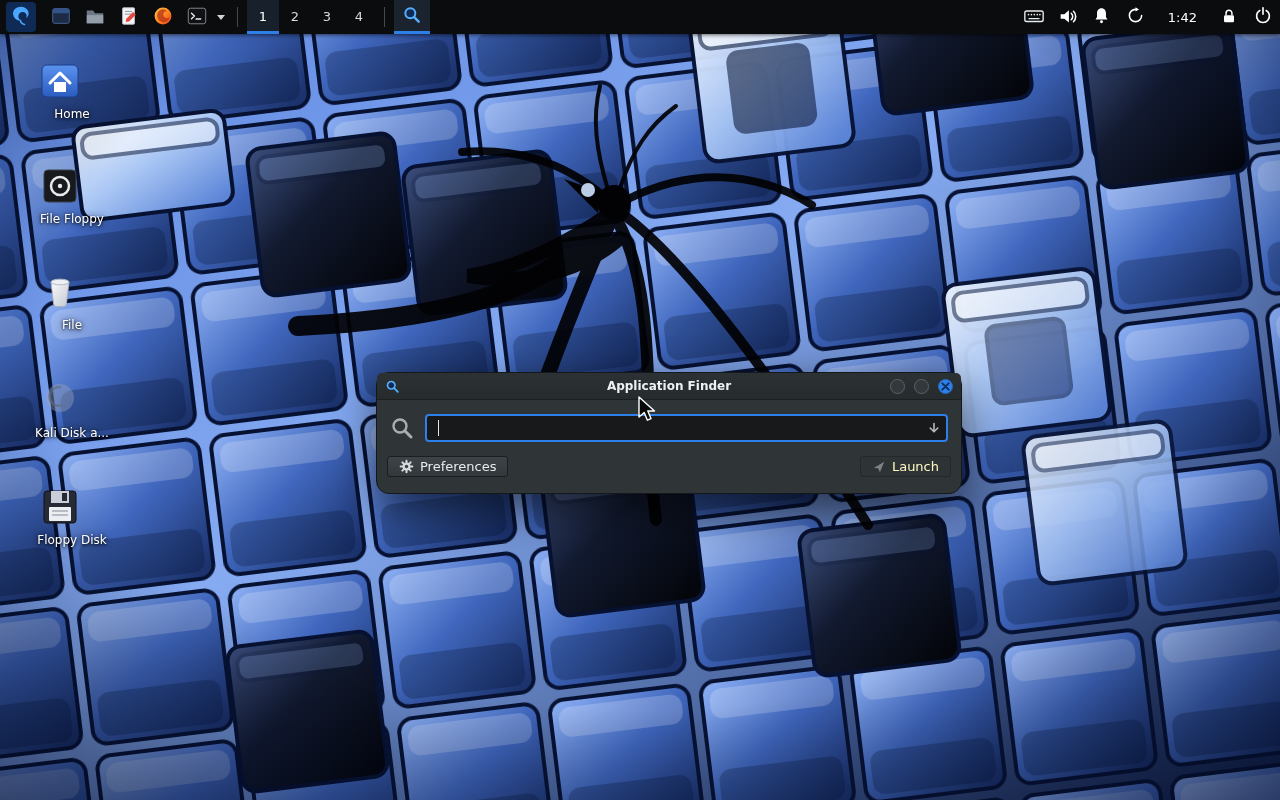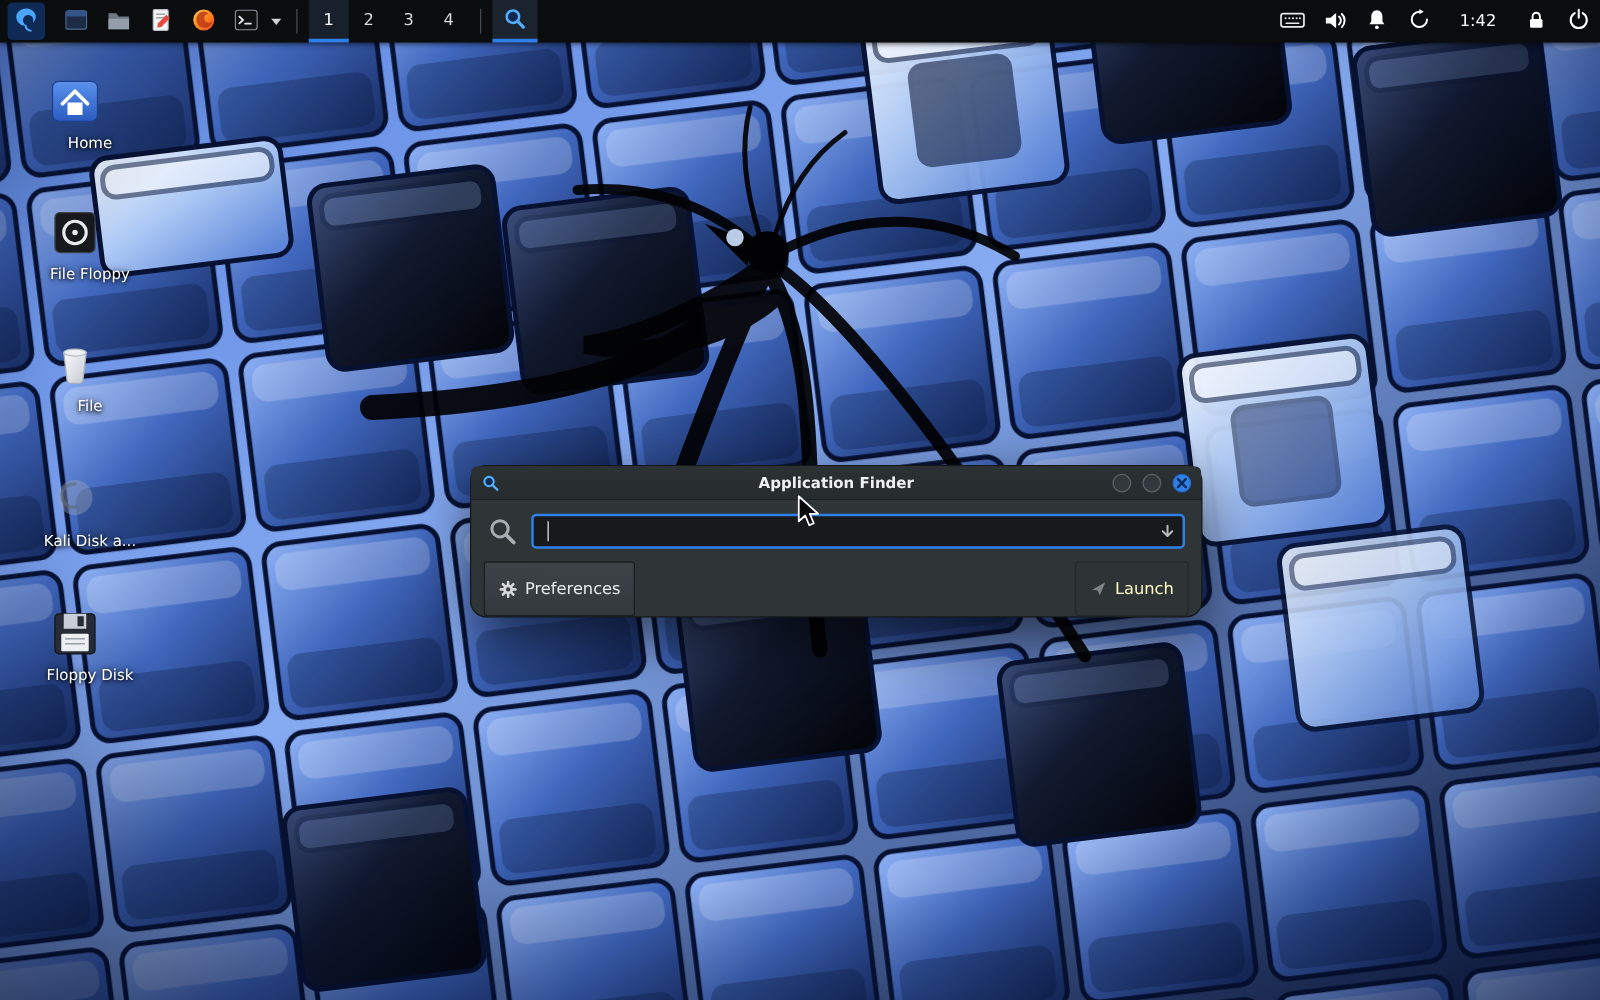--- a/index.html
+++ b/index.html
@@ -77,21 +77,21 @@
   .swrap { position:relative; flex:1; height:28px; }
   .sinput {
     width:100%; height:100%; background:#17191b; border:2px solid #2f7fe8; border-radius:4px;
     color:#fff; font-size:13px; padding:0 28px 0 10px; outline:none;
     font-family:"DejaVu Sans","Liberation Sans",sans-serif;
   }
   .caret { position:absolute; left:13px; top:6px; width:1px; height:16px; background:#e2e6e9; pointer-events:none; }
   .ddarrow { position:absolute; right:7px; top:7px; pointer-events:auto; cursor:pointer; display:flex; }
   .ffoot { flex:0 0 37px; display:flex; justify-content:space-between; align-items:flex-start; padding:0 10px; }
   .btn {
-    height:44px; display:flex; align-items:center; gap:6px; padding:0 11px;
+    height:21px; display:flex; align-items:center; gap:6px; padding:0 11px;
     background:linear-gradient(#3d4347,#32383b); border:1px solid #1a1e20; border-radius:3px;
     color:#e8ebed; font-size:13px; cursor:pointer;
     font-family:"DejaVu Sans","Liberation Sans",sans-serif;
   }
   .btn.disabled { color:#fef9c3; background:#2e3336; border-color:#23282a; }
 
   .cursor { position:absolute; left:637px; top:396px; z-index:100; pointer-events:none; }
 </style>
 </head>
 <body>

